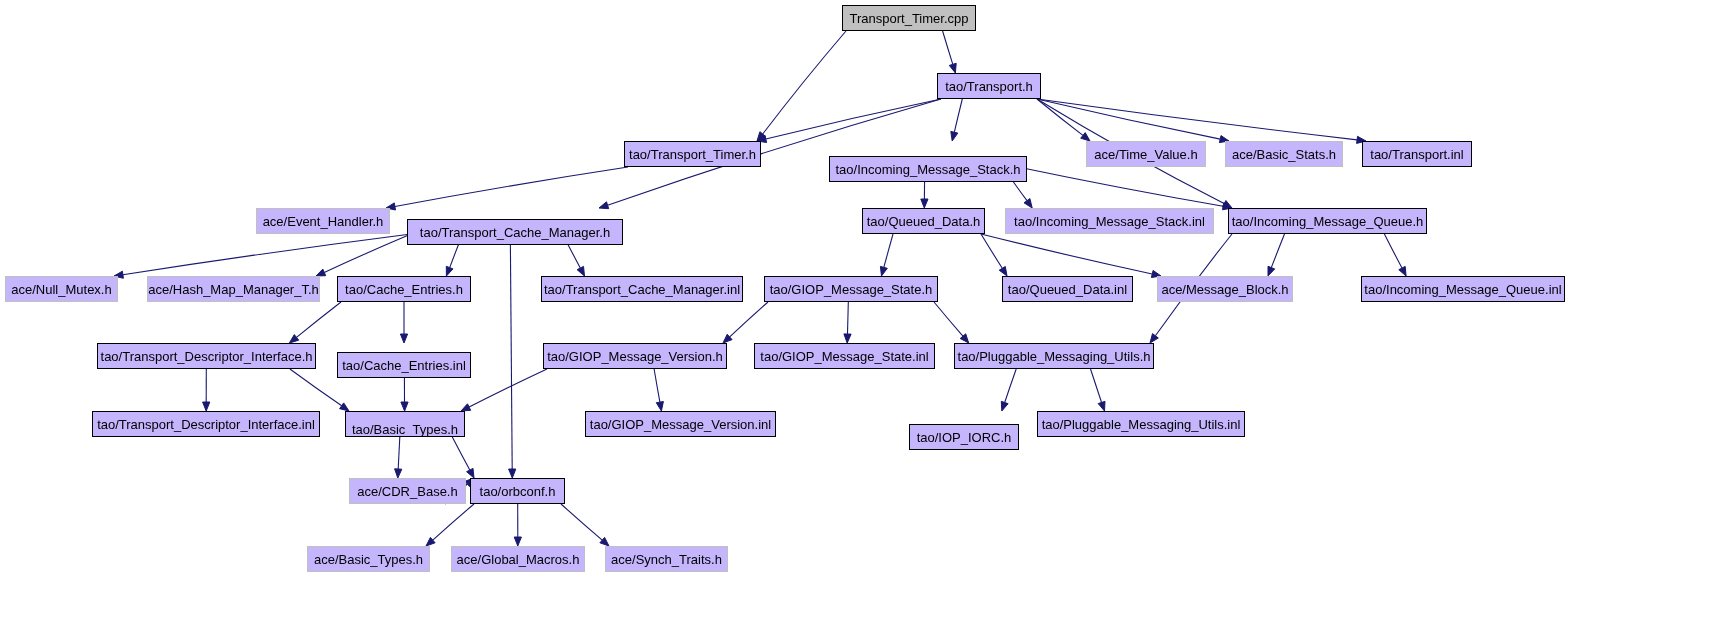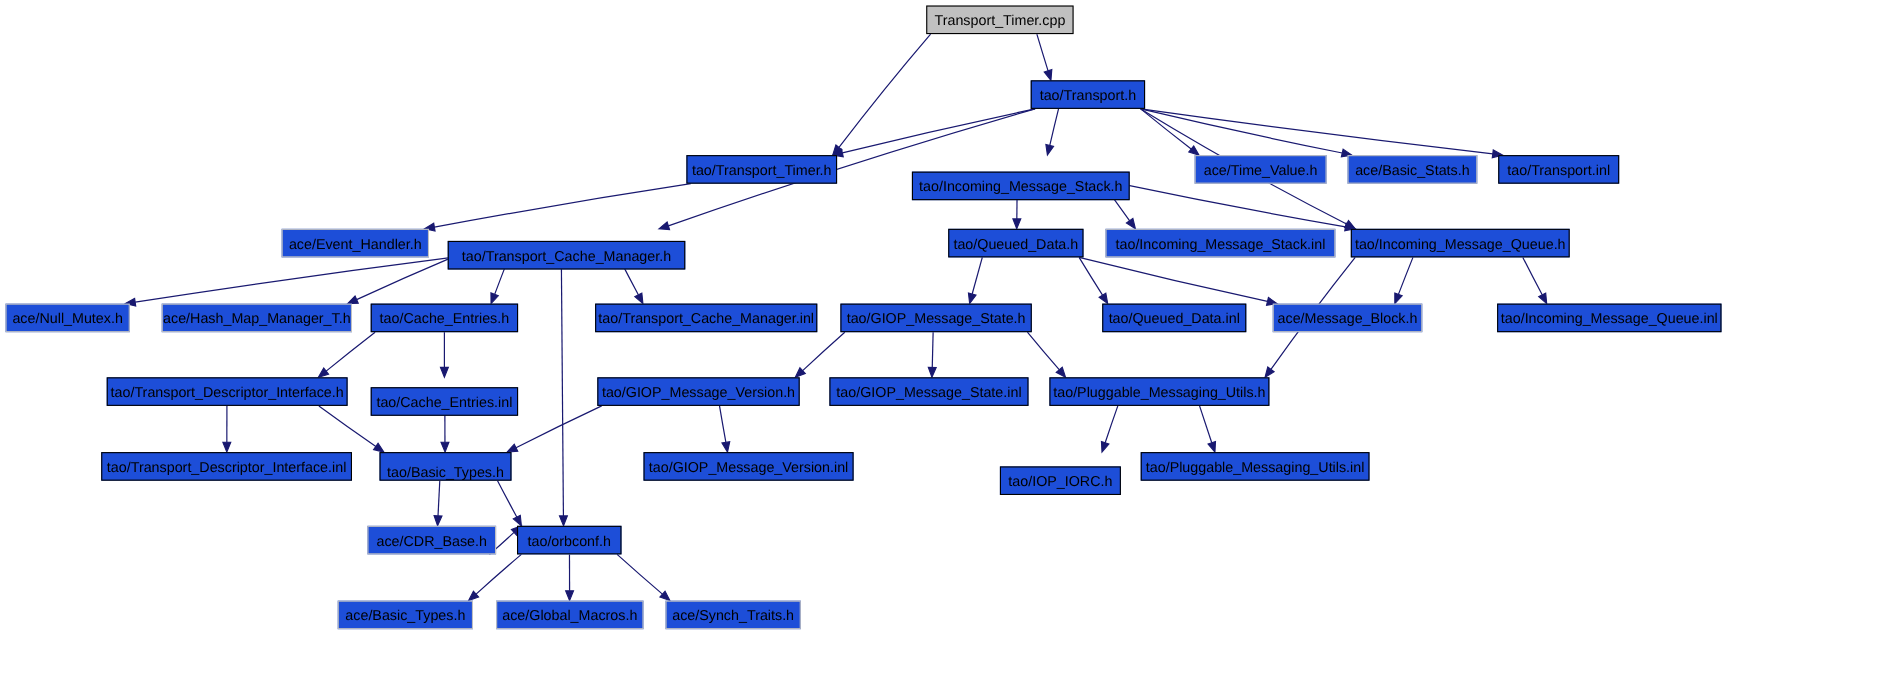--- a/index.html
+++ b/index.html
@@ -1,20 +1,20 @@
 <!DOCTYPE html>
 <html><head>
 <meta charset="utf-8">
 <style>
   html,body{margin:0;padding:0;background:#ffffff;}
   #canvas{position:relative;width:1731px;height:635px;background:#ffffff;
           font-family:"Liberation Sans","DejaVu Sans",sans-serif;overflow:hidden;}
   .node{position:absolute;box-sizing:border-box;display:flex;align-items:center;
         justify-content:center;height:26px;font-size:13px;color:#000000;
-        background:#1d4ed8;white-space:nowrap;line-height:1;}
+        background:#c4b5fd;white-space:nowrap;line-height:1;}
   .node.black{border:1px solid #000000;}
   .node.gray{border:1px solid #c0c0c0;}
   .node.root{border:1px solid #000000;background:#c0c0c0;}
   svg#edges{position:absolute;left:0;top:0;width:1731px;height:635px;
             pointer-events:none;overflow:visible;}
   svg#edges path{fill:none;stroke:#191970;stroke-width:1.1;}
   svg#edges polygon{fill:#191970;stroke:#191970;stroke-width:1;}
 </style>
 </head>
 <body>
@@ -190,21 +190,21 @@
       </div>
       <div class="node black" style="left: 585px; top: 411px; width: 191px;">
         <span>tao/GIOP_Message_Version.inl</span>
       </div>
       <div class="node black" style="left: 909px; top: 424px; width: 110px;">
         <span>tao/IOP_IORC.h</span>
       </div>
       <div class="node black" style="left: 1037px; top: 411px; width: 208px;">
         <span>tao/Pluggable_Messaging_Utils.inl</span>
       </div>
-      <div class="node gray" style="left: 334px; top: 478px; width: 117px;">
+      <div class="node gray" style="left: 349px; top: 478px; width: 117px;">
         <span>ace/CDR_Base.h</span>
       </div>
       <div class="node black" style="left: 470px; top: 478px; width: 95px;">
         <span>tao/orbconf.h</span>
       </div>
       <div class="node gray" style="left: 307px; top: 546px; width: 123px;">
         <span>ace/Basic_Types.h</span>
       </div>
       <div class="node gray" style="left: 451px; top: 546px; width: 134px;">
         <span>ace/Global_Macros.h</span>

